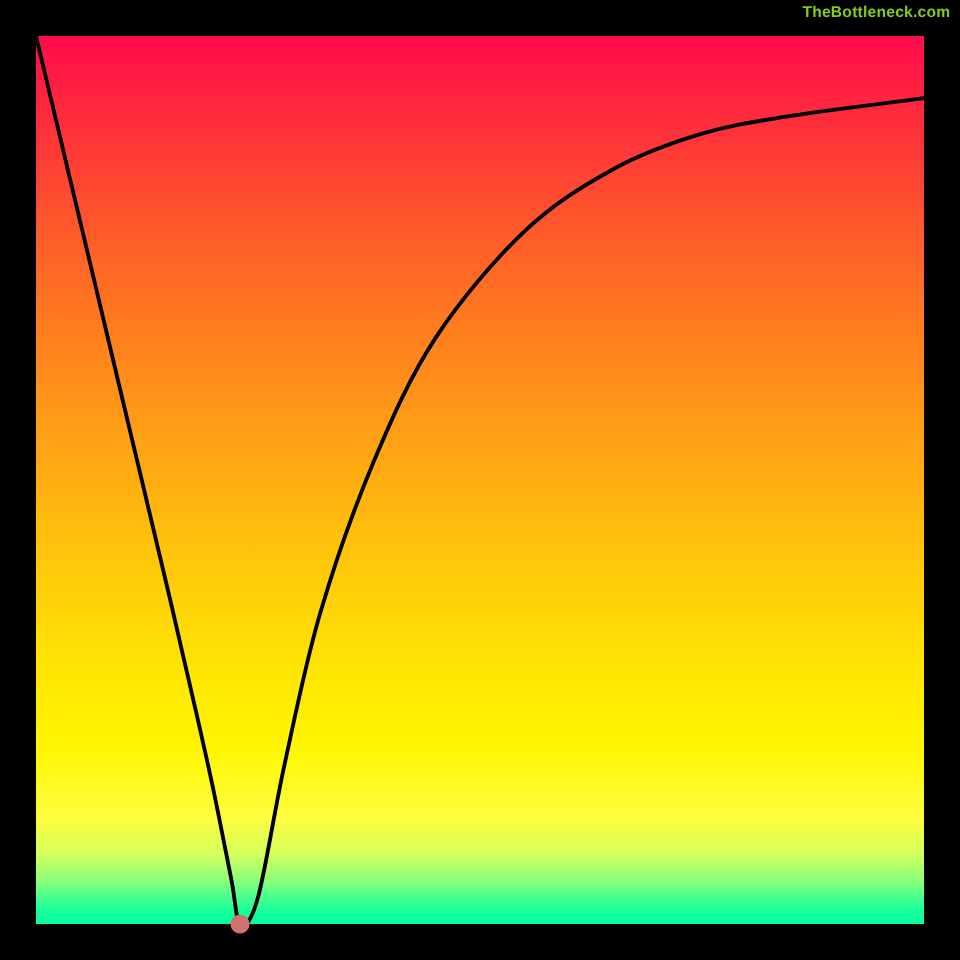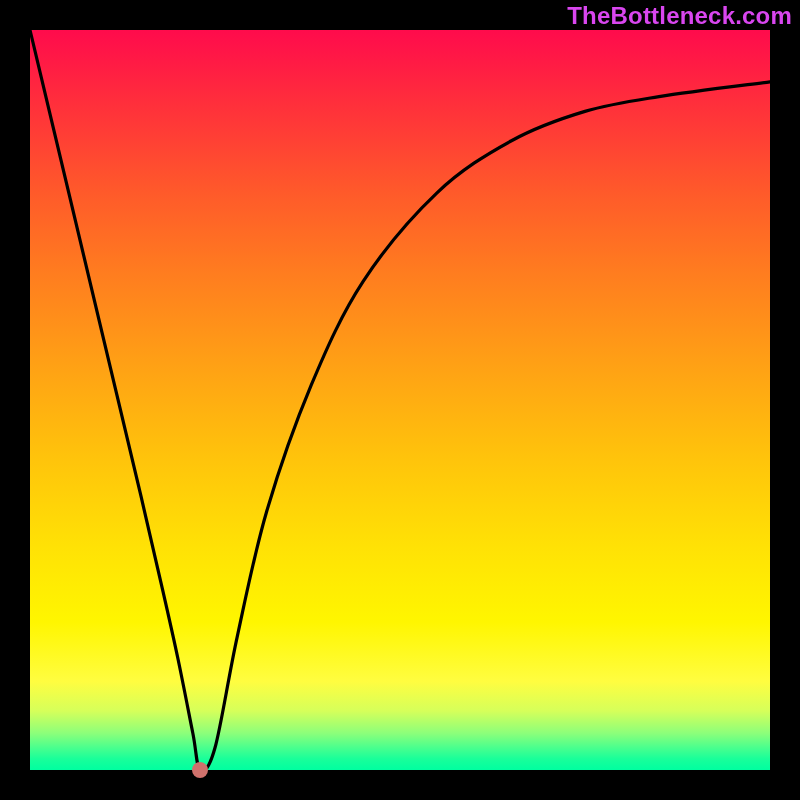--- a/index.html
+++ b/index.html
@@ -9,22 +9,22 @@
     height: 800px;
     background: #000;
     font-family: Arial, Helvetica, sans-serif;
     position: relative;
     overflow: hidden;
   }
   .attribution {
     position: absolute;
     top: 2px;
     right: 8px;
-    color: #d946ef;
-    font-size: 24px;
+    color: #84cc16;
+    font-size: 13px;
     font-weight: 600;
     z-index: 10;
     letter-spacing: 0.2px;
   }
   .plot-frame {
     position: absolute;
     left: 30px;
     top: 30px;
     width: 740px;
     height: 740px;

